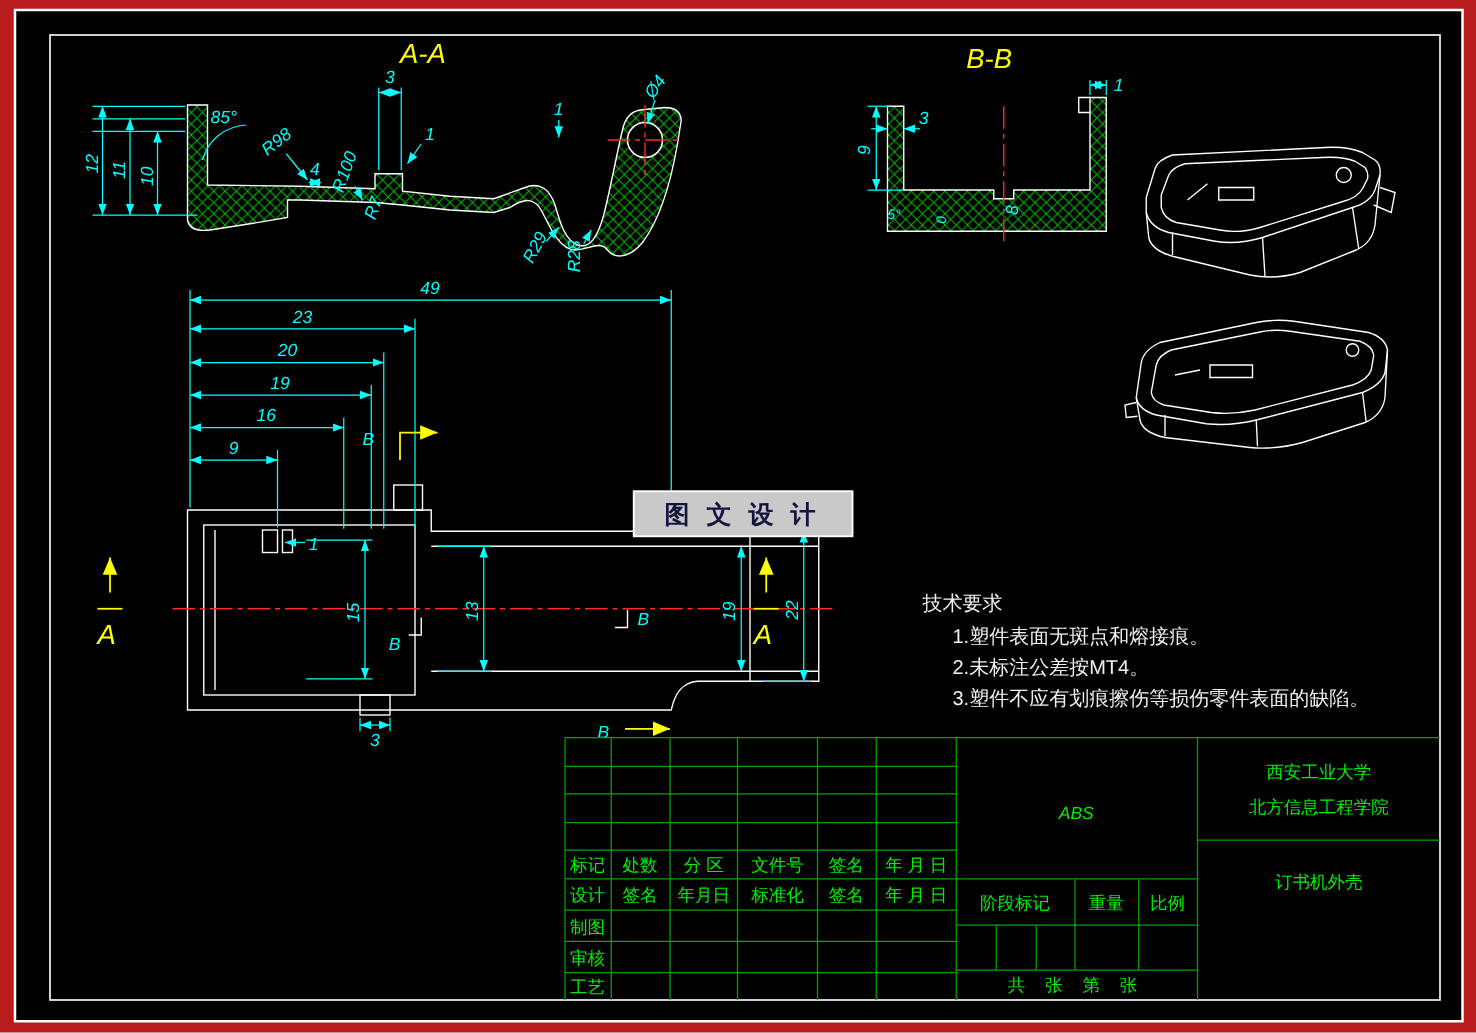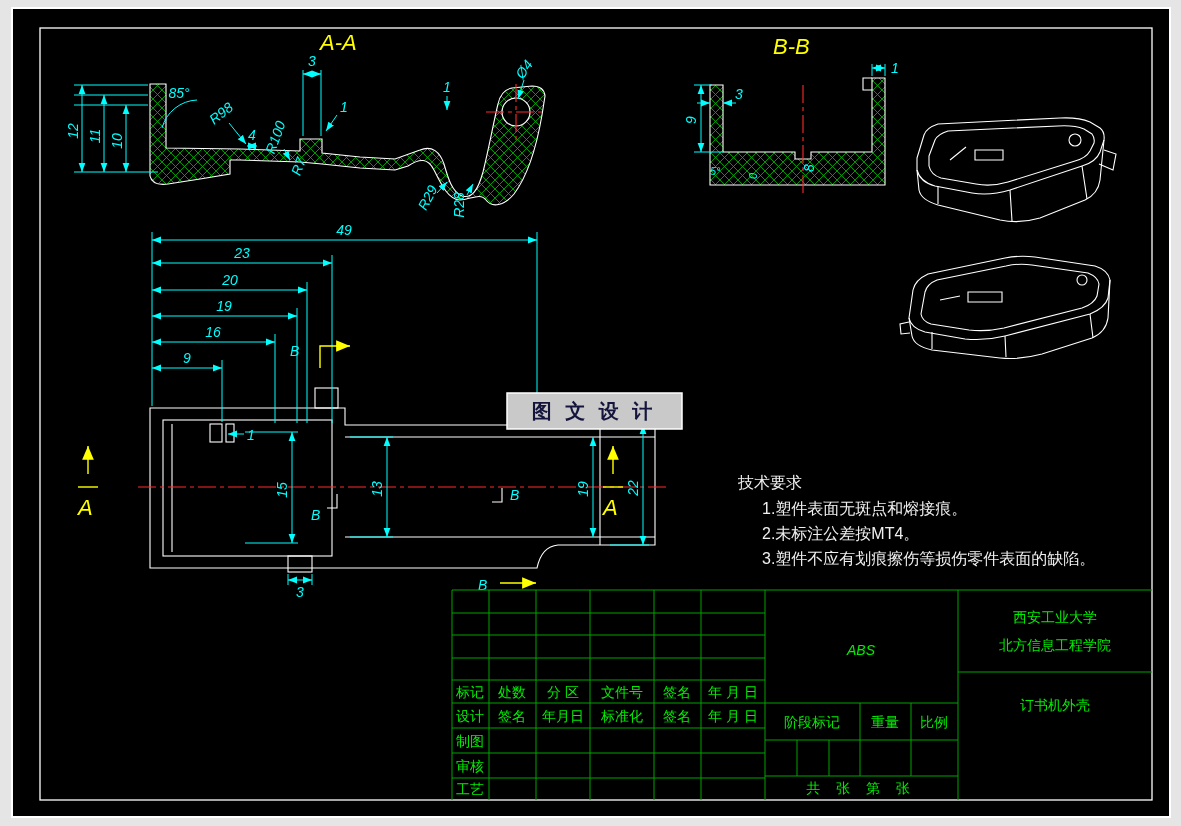--- a/index.html
+++ b/index.html
@@ -1,16 +1,16 @@
 <!DOCTYPE html>
 <html><head>
 <meta charset="utf-8">
 <style>
   html,body{margin:0;padding:0;background:#ffffff;}
-  .stage{position:relative;width:1181px;height:826px;background:#e5e5e5;overflow:hidden;
+  .stage{position:relative;width:1181px;height:826px;background:#b91c1c;overflow:hidden;
          font-family:"Liberation Sans","DejaVu Sans",sans-serif;}
   svg{position:absolute;left:0;top:0;}
   text{font-family:"Liberation Sans","DejaVu Sans",sans-serif;}
   .wl{stroke:#ffffff;stroke-width:1.1;fill:none;}
   .hatch{fill:url(#xh);stroke:#ffffff;stroke-width:1.1;}
   .dim{stroke:#00ffff;stroke-width:1;fill:none;}
   .dimt{fill:#00ffff;font-size:14px;font-style:italic;}
   .small{font-size:11px;}
   .red{stroke:#ff2a2a;stroke-width:1.1;fill:none;stroke-dasharray:18 4 4 4;}
   .yel{stroke:#ffff00;stroke-width:1.4;fill:none;}

